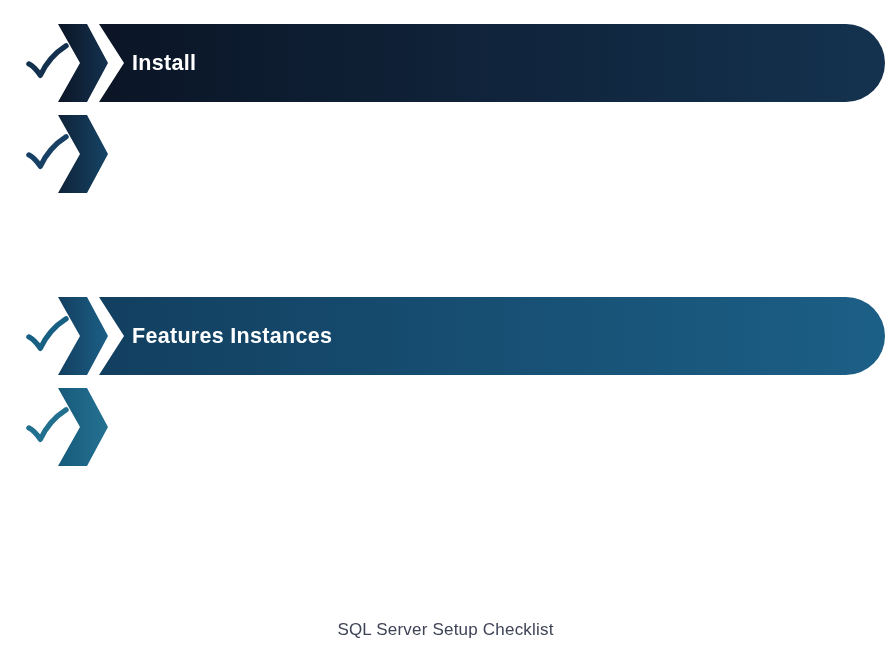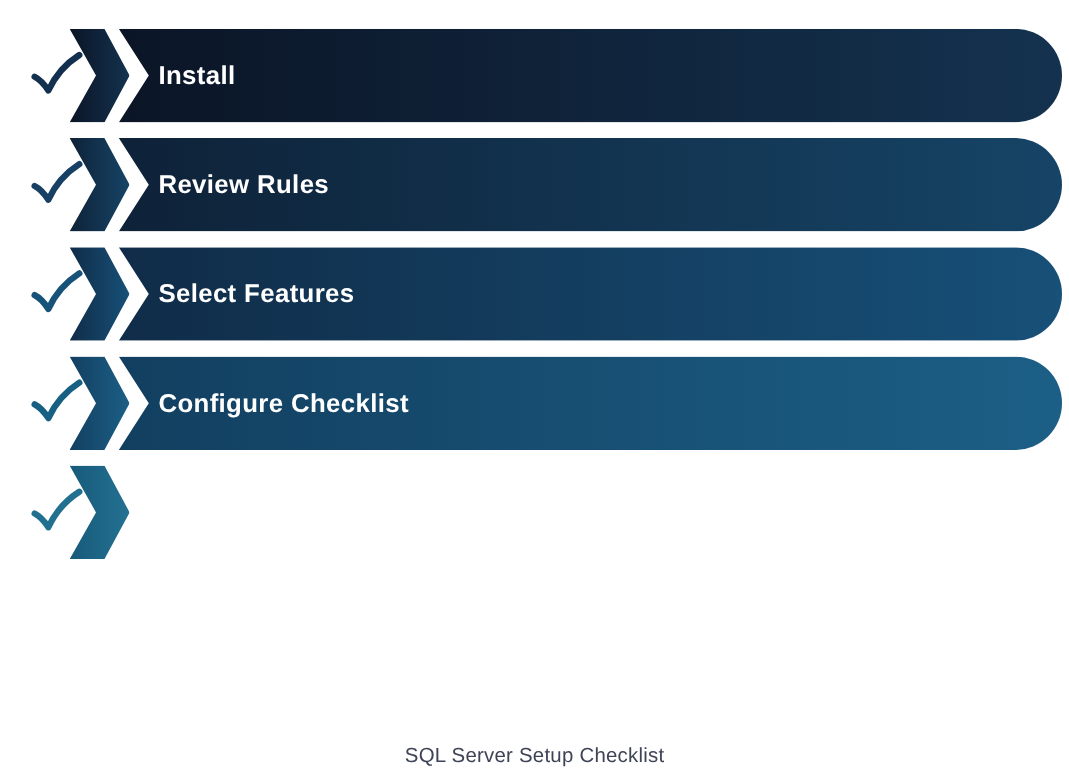--- a/index.html
+++ b/index.html
@@ -80,42 +80,30 @@
     <div class="bar" style="background: linear-gradient(90deg, rgb(11, 21, 38), rgb(20, 50, 79));">
       <span class="bar-label">Install</span>
     </div>
   </div>
 
   <div class="step-row" style="top:115px">
     <svg class="check" viewBox="0 0 48 44">
       <path d="M5 23 C 9 25, 13 29, 17 35 C 23 22, 33 11, 44 4" fill="none" stroke="#174064" stroke-width="5.5" stroke-linecap="round" stroke-linejoin="round"></path>
     </svg>
     <span class="chev" style="background: linear-gradient(90deg, rgb(14, 34, 56), rgb(22, 68, 102));"></span>
-    <div class="bar" style="background: linear-gradient(90deg, rgb(14, 34, 56), rgb(22, 68, 102));">
-      <span class="bar-label">Review Rules</span>
-    </div>
   </div>
 
-  <div class="step-row" style="top:206px">
-    <svg class="check" viewBox="0 0 48 44">
-      <path d="M5 23 C 9 25, 13 29, 17 35 C 23 22, 33 11, 44 4" fill="none" stroke="#175379" stroke-width="5.5" stroke-linecap="round" stroke-linejoin="round"></path>
-    </svg>
-    <span class="chev" style="background: linear-gradient(90deg, rgb(16, 44, 72), rgb(23, 80, 120));"></span>
-    <div class="bar" style="background: linear-gradient(90deg, rgb(16, 44, 72), rgb(23, 80, 120));">
-      <span class="bar-label">Select Features</span>
-    </div>
-  </div>
 
   <div class="step-row" style="top:297px">
     <svg class="check" viewBox="0 0 48 44">
       <path d="M5 23 C 9 25, 13 29, 17 35 C 23 22, 33 11, 44 4" fill="none" stroke="#186083" stroke-width="5.5" stroke-linecap="round" stroke-linejoin="round"></path>
     </svg>
     <span class="chev" style="background: linear-gradient(90deg, rgb(18, 63, 96), rgb(28, 95, 134));"></span>
     <div class="bar" style="background: linear-gradient(90deg, rgb(18, 63, 96), rgb(28, 95, 134));">
-      <span class="bar-label">Configure Checklist</span>
+      <span class="bar-label">Features Instances</span>
     </div>
   </div>
 
   <div class="step-row" style="top:388px">
     <svg class="check" viewBox="0 0 48 44">
       <path d="M5 23 C 9 25, 13 29, 17 35 C 23 22, 33 11, 44 4" fill="none" stroke="#21708f" stroke-width="5.5" stroke-linecap="round" stroke-linejoin="round"></path>
     </svg>
     <span class="chev" style="background: linear-gradient(90deg, rgb(23, 90, 122), rgb(36, 113, 146));"></span>
   </div>
 

